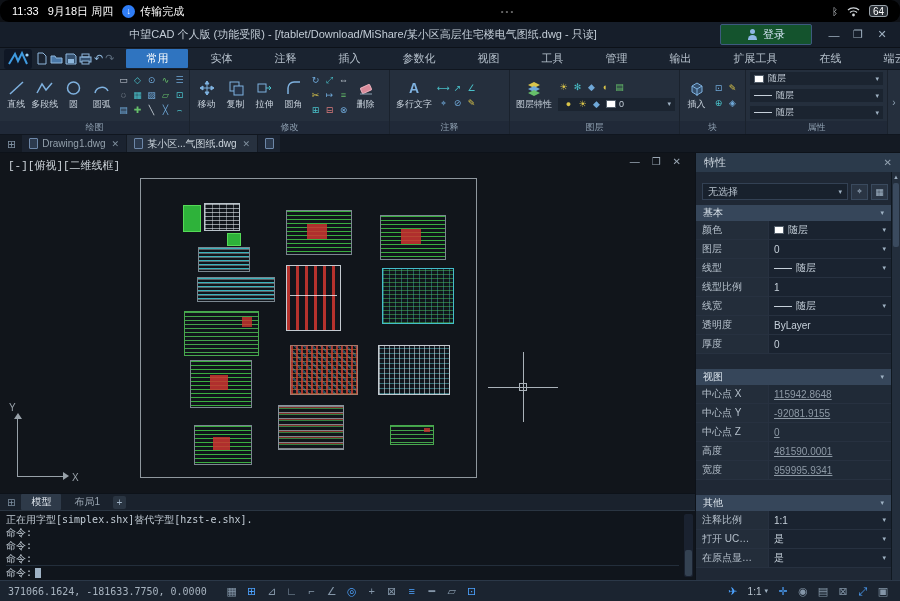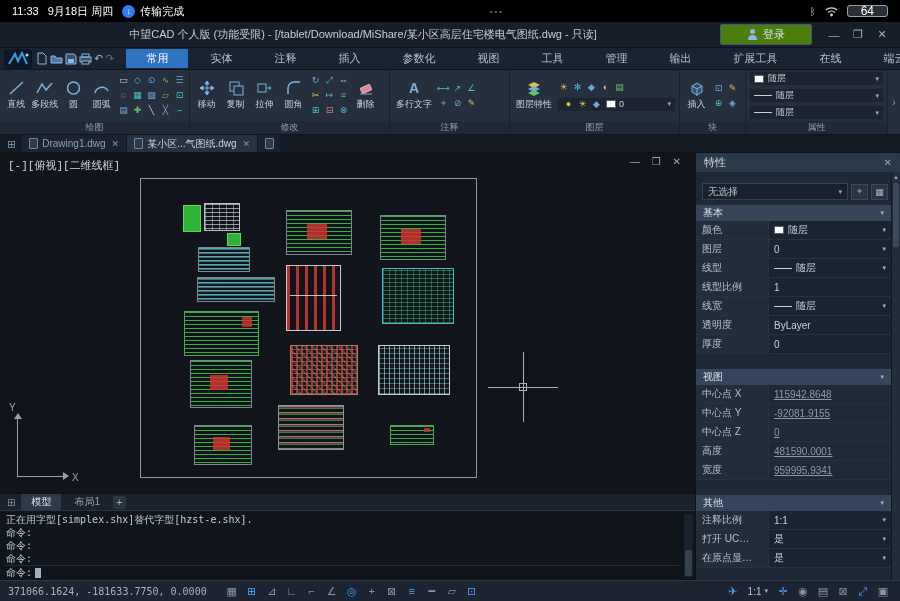--- a/index.html
+++ b/index.html
@@ -1,32 +1,32 @@
 <!DOCTYPE html>
 <html><head>
 <meta charset="utf-8">
 <style>
 *{margin:0;padding:0;box-sizing:border-box;}
 html,body{width:900px;height:601px;overflow:hidden;background:#0e1116;
   font-family:"Liberation Sans","DejaVu Sans",sans-serif;}
 .app{width:900px;height:601px;display:flex;flex-direction:column;}
 
 
-.abar{height:22px;background:#000;color:#fff;display:flex;align-items:center;padding:0 12px;font-size:11px;gap:9px;flex:0 0 auto;}
+.abar{height:22px;background:#000;color:#fff;display:flex;align-items:center;padding:0 12px;font-size:11px;gap:9px;flex:0 0 auto;border-radius:9px;}
 .abar .mid{flex:1;text-align:center;color:#6c6c6c;font-size:8px;letter-spacing:2px;}
 .notif-chip{display:flex;align-items:center;gap:5px;}
 .notif-ico{width:13px;height:13px;border-radius:50%;background:#2f7df6;color:#fff;font-size:9px;line-height:13px;text-align:center;}
 .bt{font-size:10px;color:#cfd4d9;}
 .wifi svg{display:block;}
-.battery{border:1px solid #9aa3ab;border-radius:3px;font-size:12px;padding:0 13px;height:12px;display:flex;align-items:center;color:#fff;background:#2a2f35;}
+.battery{border:1px solid #9aa3ab;border-radius:3px;font-size:10px;padding:0 3px;height:12px;display:flex;align-items:center;color:#fff;background:#2a2f35;}
 
 
 .tbar{height:26px;background:#161e2a;display:flex;align-items:center;color:#b7c2cd;padding:0 6px;border-bottom:1px solid #0c1118;flex:0 0 auto;}
 .tbar .title{flex:1;text-align:center;color:#c3cdd7;font-size:11px;white-space:nowrap;overflow:hidden;text-overflow:ellipsis;}
-.login{display:flex;align-items:center;gap:5px;background:#4d7c0f;border:1px solid #3d5a7e;color:#d5e4f5;font-size:11px;padding:2px 26px;border-radius:2px;margin-right:10px;justify-content:flex-end;}
+.login{display:flex;align-items:center;gap:5px;background:#14532d;border:1px solid #3d5a7e;color:#d5e4f5;font-size:11px;padding:2px 26px;border-radius:2px;margin-right:10px;justify-content:flex-end;}
 .avatar{width:11px;height:11px;position:relative;}
 .avatar::before{content:"";position:absolute;left:3px;top:0;width:5px;height:5px;border-radius:50%;background:#8fb8e6;}
 .avatar::after{content:"";position:absolute;left:1px;top:6px;width:9px;height:5px;border-radius:5px 5px 0 0;background:#8fb8e6;}
 .winbtn{width:24px;text-align:center;color:#9fb0c0;font-size:11px;}
 
 
 .mrow{height:22px;background:#1a2330;display:flex;align-items:center;gap:2px;padding:0 4px;border-bottom:1px solid #10161f;flex:0 0 auto;}
 .logo{width:28px;height:20px;margin-right:2px;}
 .qico{width:18px;height:17px;display:flex;align-items:center;justify-content:center;font-size:11px;color:#8fb8dd;}
 .msep{width:1px;height:14px;background:#2b3745;margin:0 4px;}

